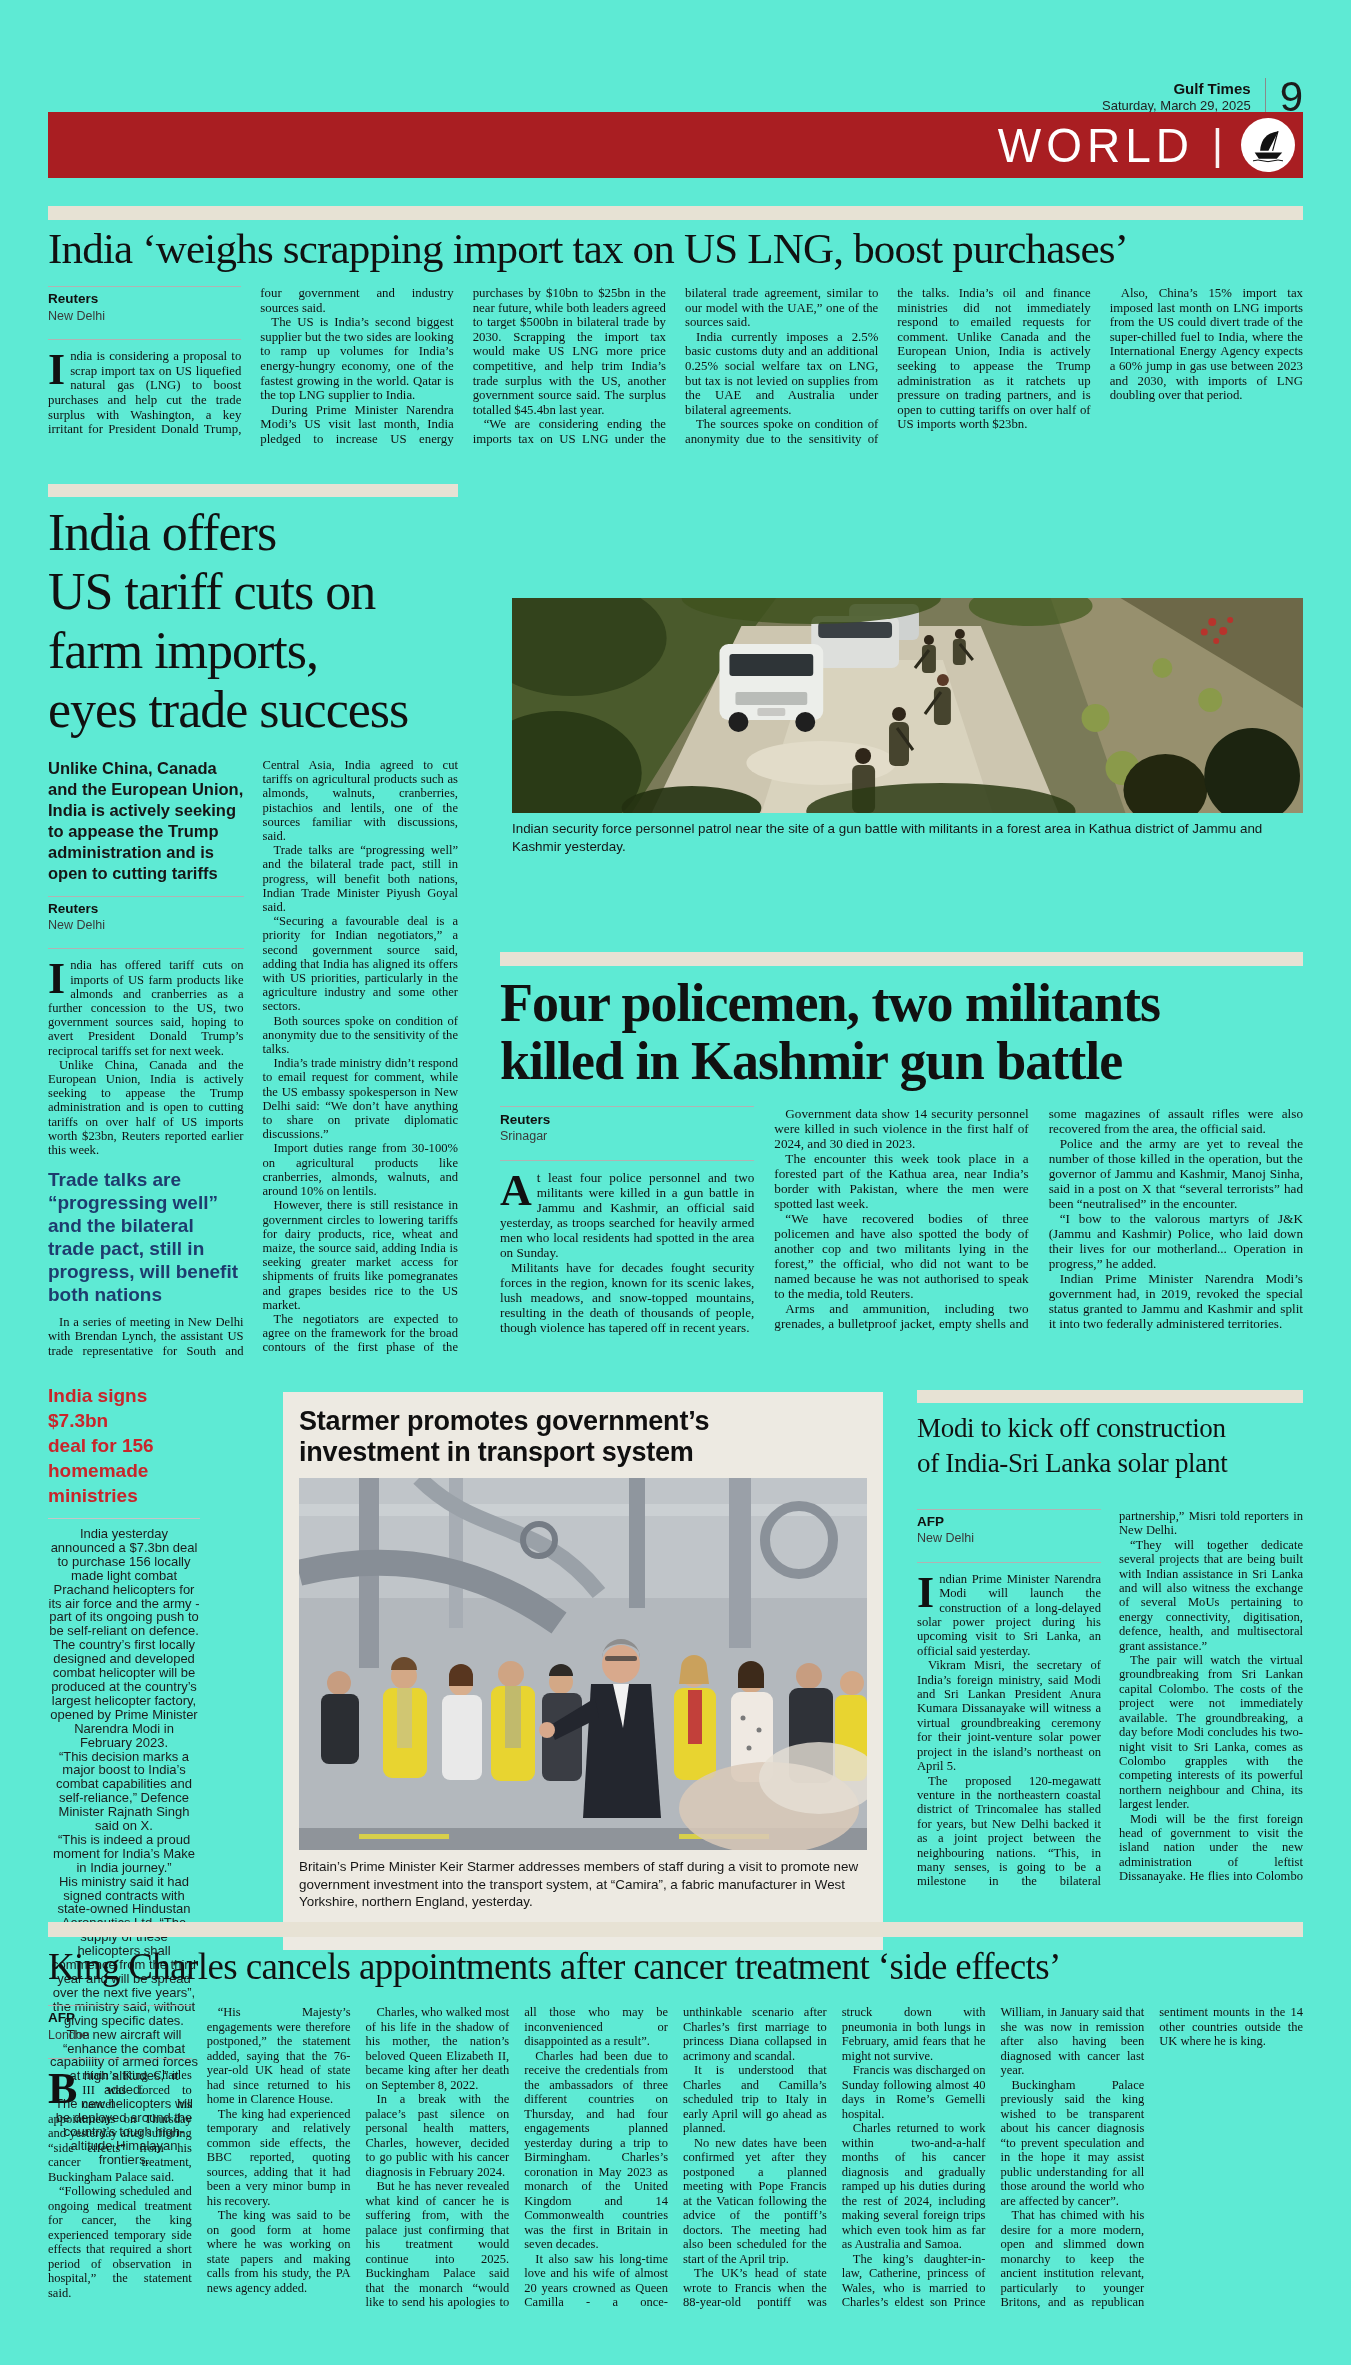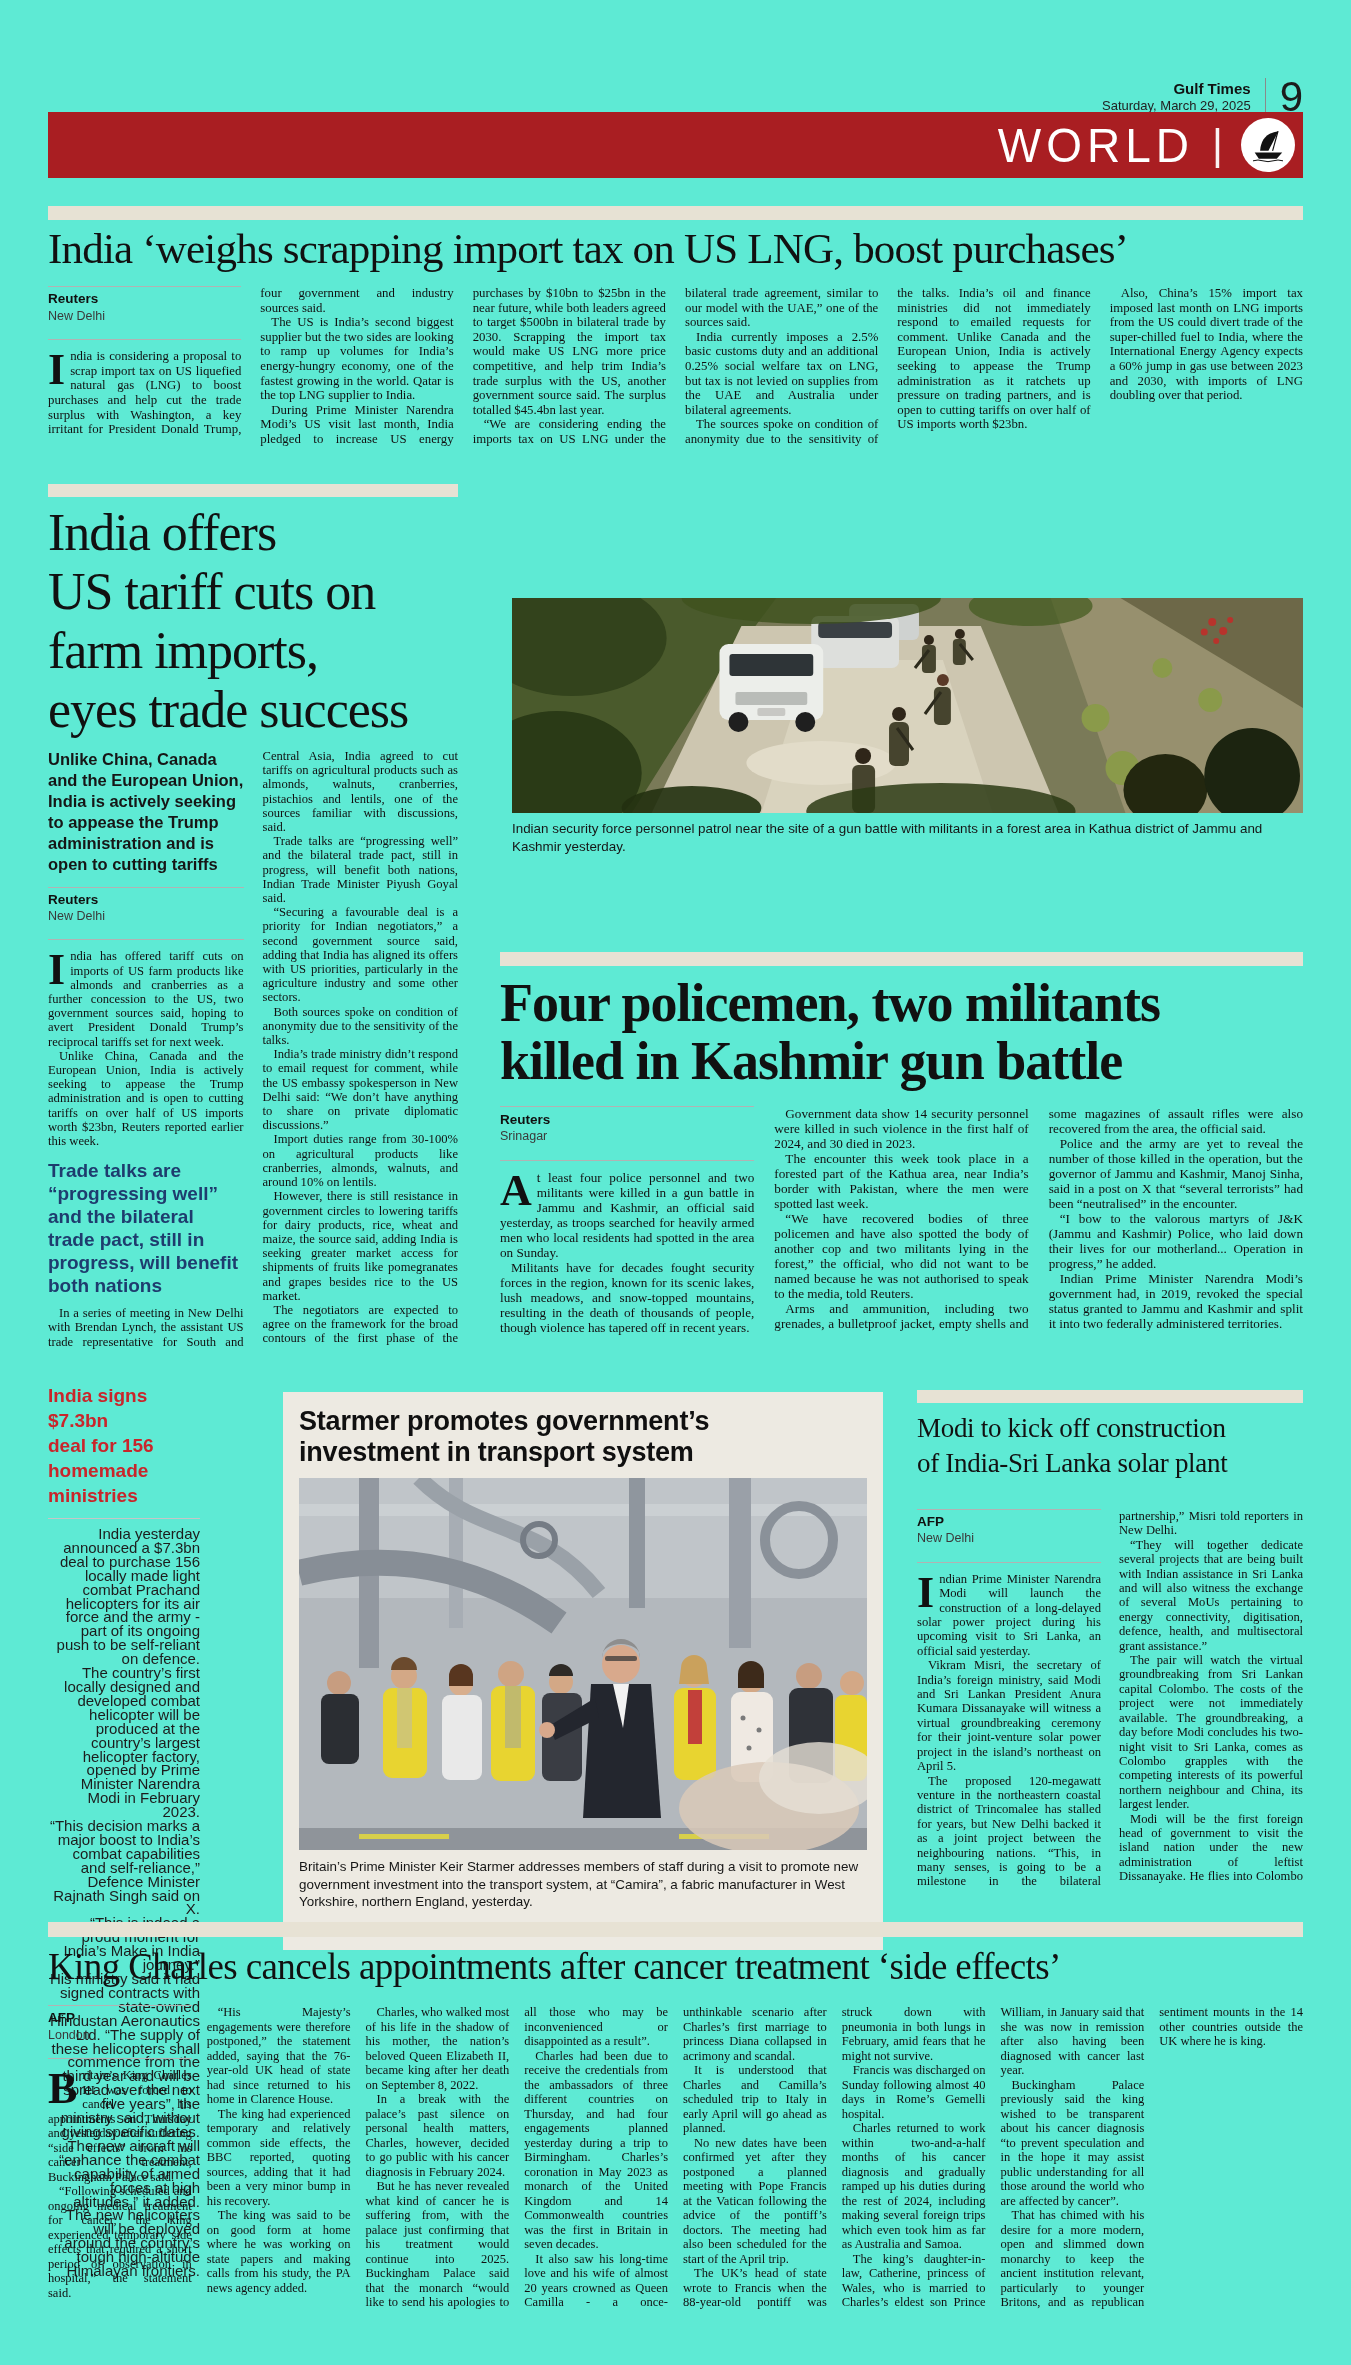--- a/index.html
+++ b/index.html
@@ -38,21 +38,21 @@
   
   .a1{position:absolute;top:224px;left:48px;width:1255px}
   .a1 h1{font-weight:normal;font-size:43px;line-height:50px;letter-spacing:-.8px;white-space:nowrap}
   .a1 .cols{margin-top:12px;column-count:6;column-gap:19px;height:172px;
             font-size:12.8px;line-height:14.6px;column-fill:auto;overflow:hidden}
 
   
   .a2{position:absolute;top:484px;left:48px;width:470px}
   .a2 .bar{width:410px;height:13px;background:var(--beige)}
   .a2 .hl{font-size:52px;line-height:59px;letter-spacing:-1px;margin-top:6px}
-  .a2 .cols{margin-top:10px;width:410px;column-count:2;column-gap:19px;height:612px;
+  .a2 .cols{margin-top:19px;width:410px;column-count:2;column-gap:19px;height:612px;
             font-size:12.6px;line-height:14.2px;column-fill:auto;overflow:hidden}
   .standfirst{font-family:"Liberation Sans",sans-serif;font-weight:bold;font-size:16.5px;line-height:21px;
               color:#161616;margin-bottom:12px;break-inside:avoid;text-indent:0;text-align:left}
   .subhead{font-family:"Liberation Sans",sans-serif;font-weight:bold;font-size:19px;line-height:23px;
            color:var(--navy);margin:11px 0 9px;break-inside:avoid;text-indent:0;text-align:left}
 
   
   .photo1{position:absolute;top:598px;left:512px;width:791px;height:215px;overflow:hidden}
   .photo1 svg{display:block;width:100%;height:100%}
   .cap1{position:absolute;top:820px;left:512px;width:791px;
@@ -62,21 +62,21 @@
   .kash{position:absolute;top:952px;left:500px;width:803px}
   .kash .bar{width:803px;height:14px;background:var(--beige)}
   .kash .hl{font-weight:bold;font-size:54px;line-height:58px;letter-spacing:-1px;margin-top:8px}
   .kash .cols{margin-top:16px;column-count:3;column-gap:20px;height:252px;
               font-size:13.2px;line-height:15px;column-fill:auto;overflow:hidden}
 
   
   .heli{position:absolute;top:1383px;left:48px;width:152px;font-family:"Liberation Sans",sans-serif}
   .heli .hd{font-weight:bold;font-size:19px;line-height:25px;color:var(--accent_red)}
   .heli .rule{height:1px;background:#c6c6c6;margin:10px 0 8px}
-  .heli p{font-size:15px;line-height:13.9px;color:#1c1c1c;text-align:right}
+  .heli p{font-size:13px;line-height:13.9px;color:#1c1c1c;text-align:center}
 
   
   .starmer{position:absolute;top:1392px;left:283px;width:600px;height:558px;background:var(--box_beige);padding:14px 16px 0}
   .starmer .hl{font-family:"Liberation Sans",sans-serif;font-weight:bold;font-size:27px;line-height:31px;color:#101010;letter-spacing:-.2px}
   .photo2{width:568px;height:372px;margin-top:10px;overflow:hidden}
   .photo2 svg{display:block;width:100%;height:100%}
   .cap2{font-family:"Liberation Sans",sans-serif;font-size:13.4px;line-height:17.5px;color:#161616;padding:8px 0}
 
   
   .modi{position:absolute;top:1390px;left:917px;width:386px}

